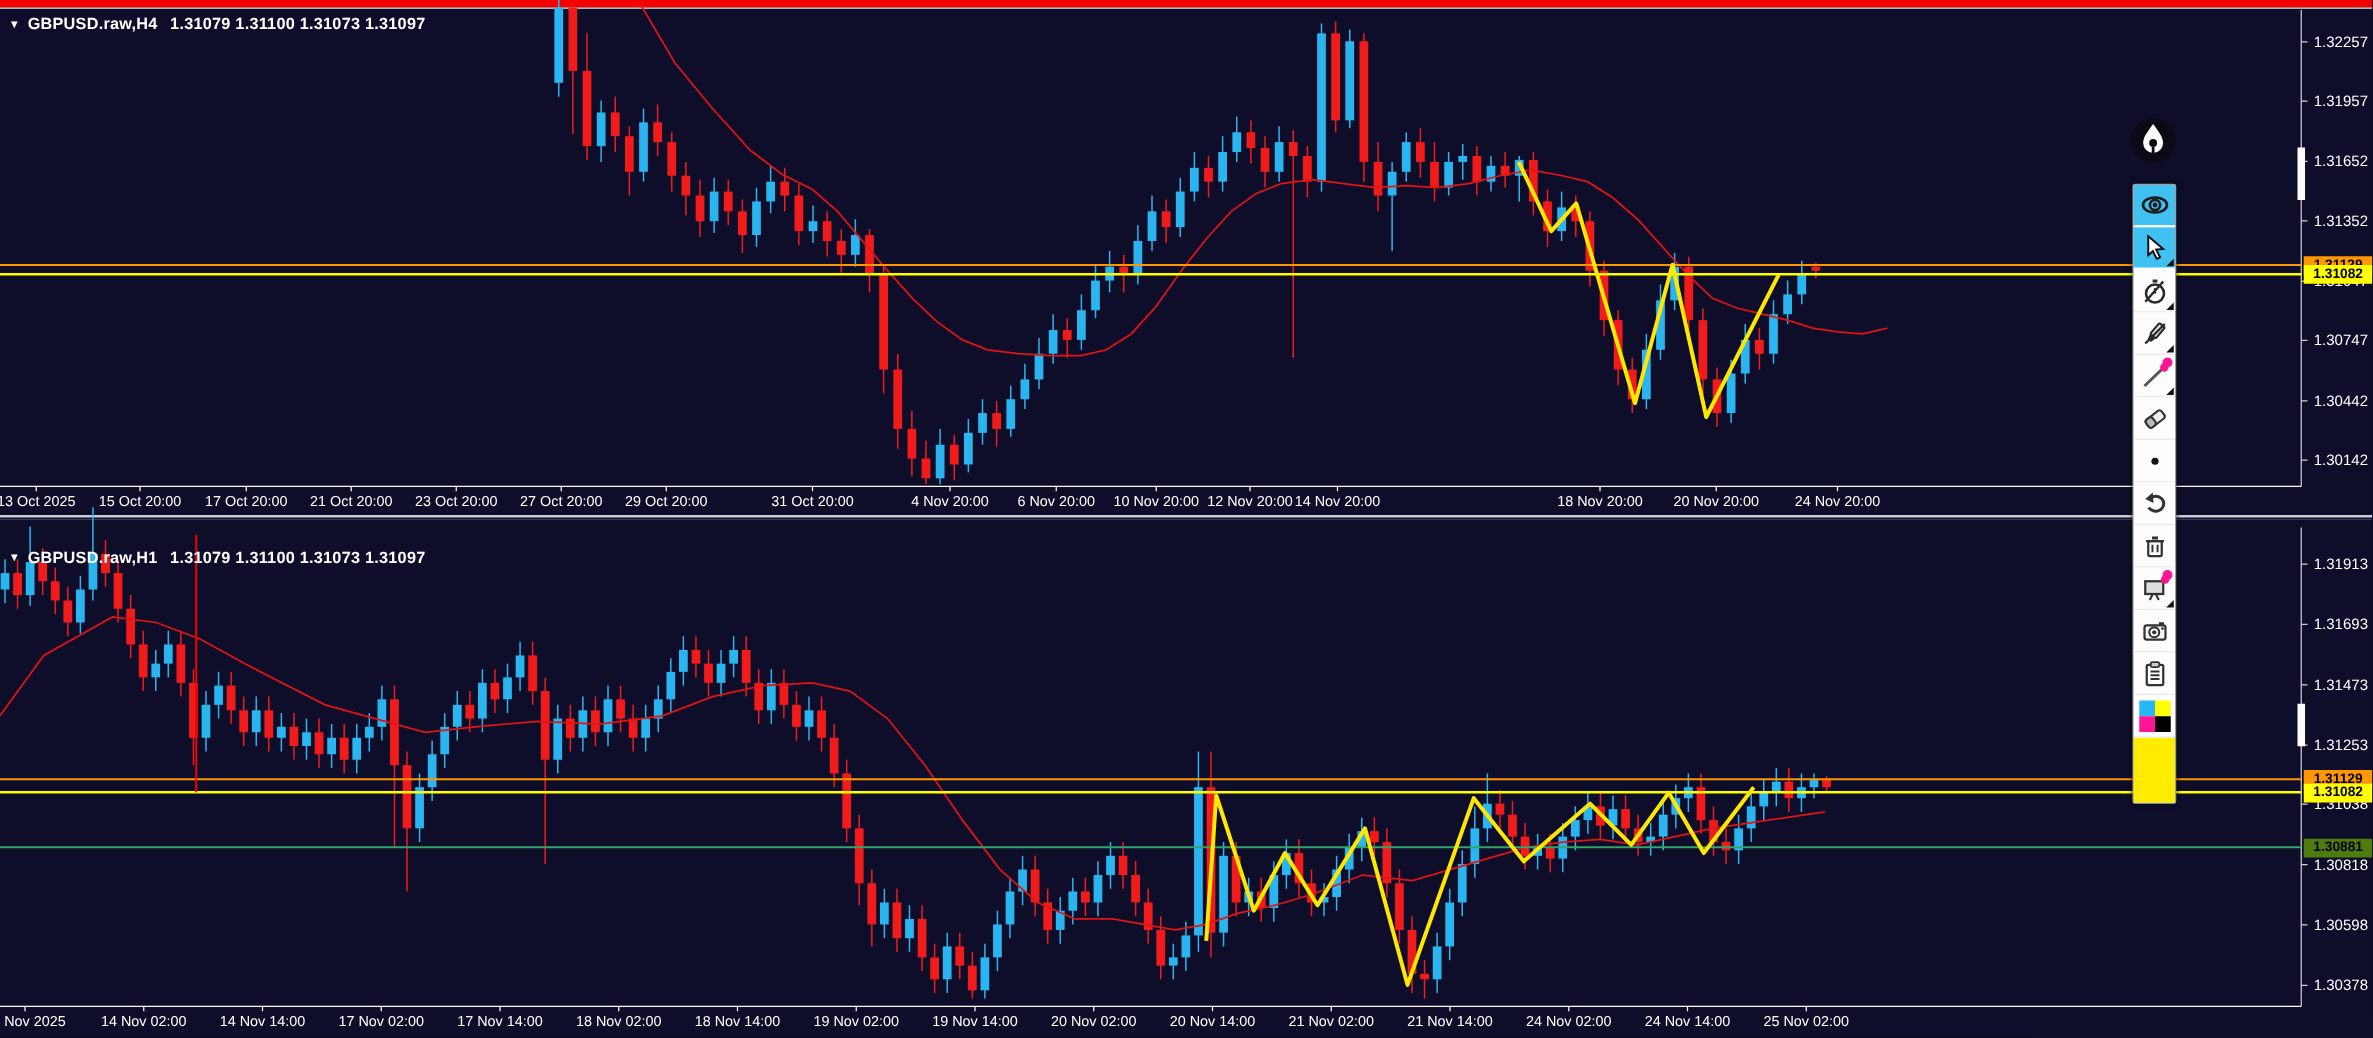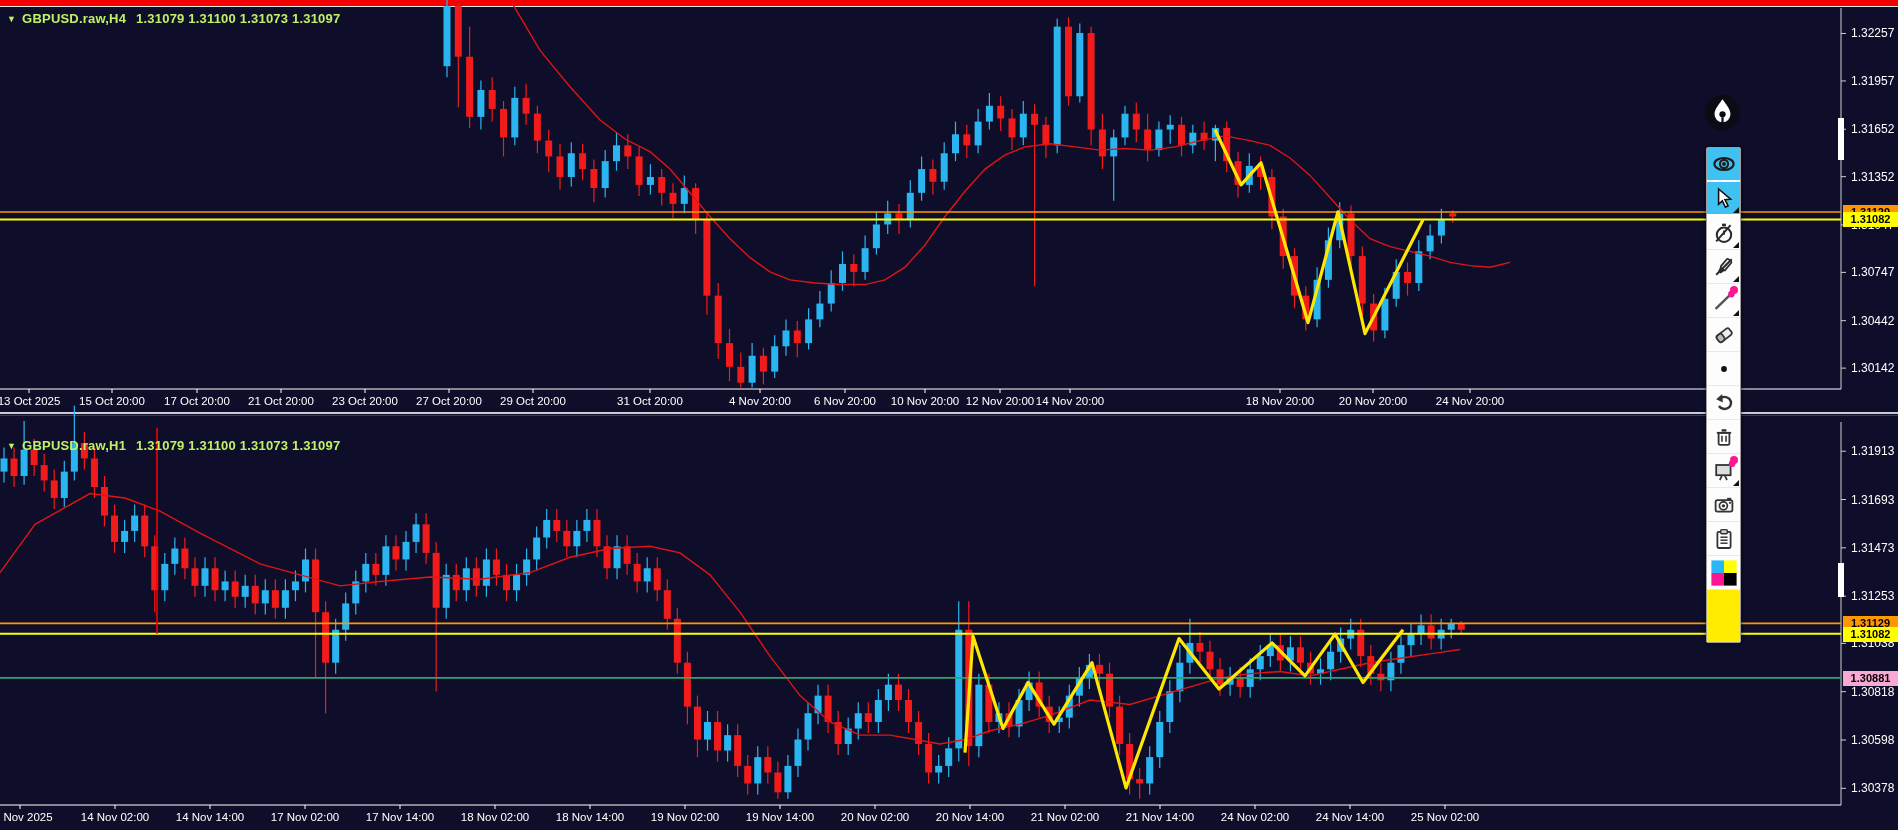--- a/index.html
+++ b/index.html
@@ -1,20 +1,20 @@
 <!DOCTYPE html>
 <html><head>
 <meta charset="utf-8">
 <style>
   html,body{margin:0;padding:0;background:#07071a;}
   #screen{position:relative;width:1898px;height:830px;background:#0e0e2a;overflow:hidden;
           font-family:"Liberation Sans",sans-serif;color:#fff;}
   #topbar{position:absolute;left:0;top:0;width:1898px;height:6px;background:#f40000;}
   #topbar-hl{position:absolute;left:0;top:6px;width:1898px;height:1px;background:#e8e8e8;}
-  .chart-title{position:absolute;left:7px;font-size:13px;font-weight:bold;color:#bef264;
+  .chart-title{position:absolute;left:7px;font-size:13px;font-weight:bold;color:#ffffff;
                letter-spacing:0.2px;white-space:nowrap;z-index:6;}
   .chart-title .tri{font-size:9px;margin-right:6px;vertical-align:1px;}
   .chart-title .vals{margin-left:10px;font-weight:bold;}
   #title-h4{top:11px;} #title-h1{top:438px;}
   #divider{position:absolute;left:0;top:410px;width:1898px;height:10px;background:#0e0e2a;}
   #divider .lt{position:absolute;left:0;top:2px;width:1898px;height:2px;background:#c9ccd4;}
   #divider .dk{position:absolute;left:0;top:5px;width:1898px;height:1px;background:#3a3a5e;}
   #chart-svg{position:absolute;left:0;top:0;z-index:2;}
   .ptag{position:absolute;left:1843px;width:55px;height:15px;z-index:7;color:#000;
         font-size:11px;font-weight:bold;text-align:center;line-height:15px;}
@@ -765,16 +765,16 @@
       </div>
       <div class="tb-yellow"></div>
     </div>
 
   <div id="tags">
       <div class="ptag" style="top: 205px; background: rgb(255, 152, 0);">1.31129</div>
       <div class="ptag" style="top: 212px; background: rgb(255, 255, 0);">1.31082</div>
       <div class="thumb" style="top: 118px; height: 42px;"></div>
       <div class="ptag" style="top: 616px; background: rgb(255, 152, 0);">1.31129</div>
       <div class="ptag" style="top: 627px; background: rgb(255, 255, 0);">1.31082</div>
-      <div class="ptag" style="top: 671px; background: #f9a8d4;">1.30881</div>
+      <div class="ptag" style="top: 671px; background: #4d7c0f;">1.30881</div>
       <div class="thumb" style="top: 563px; height: 34px;"></div>
     </div>
 </div>
 
 </body></html>

